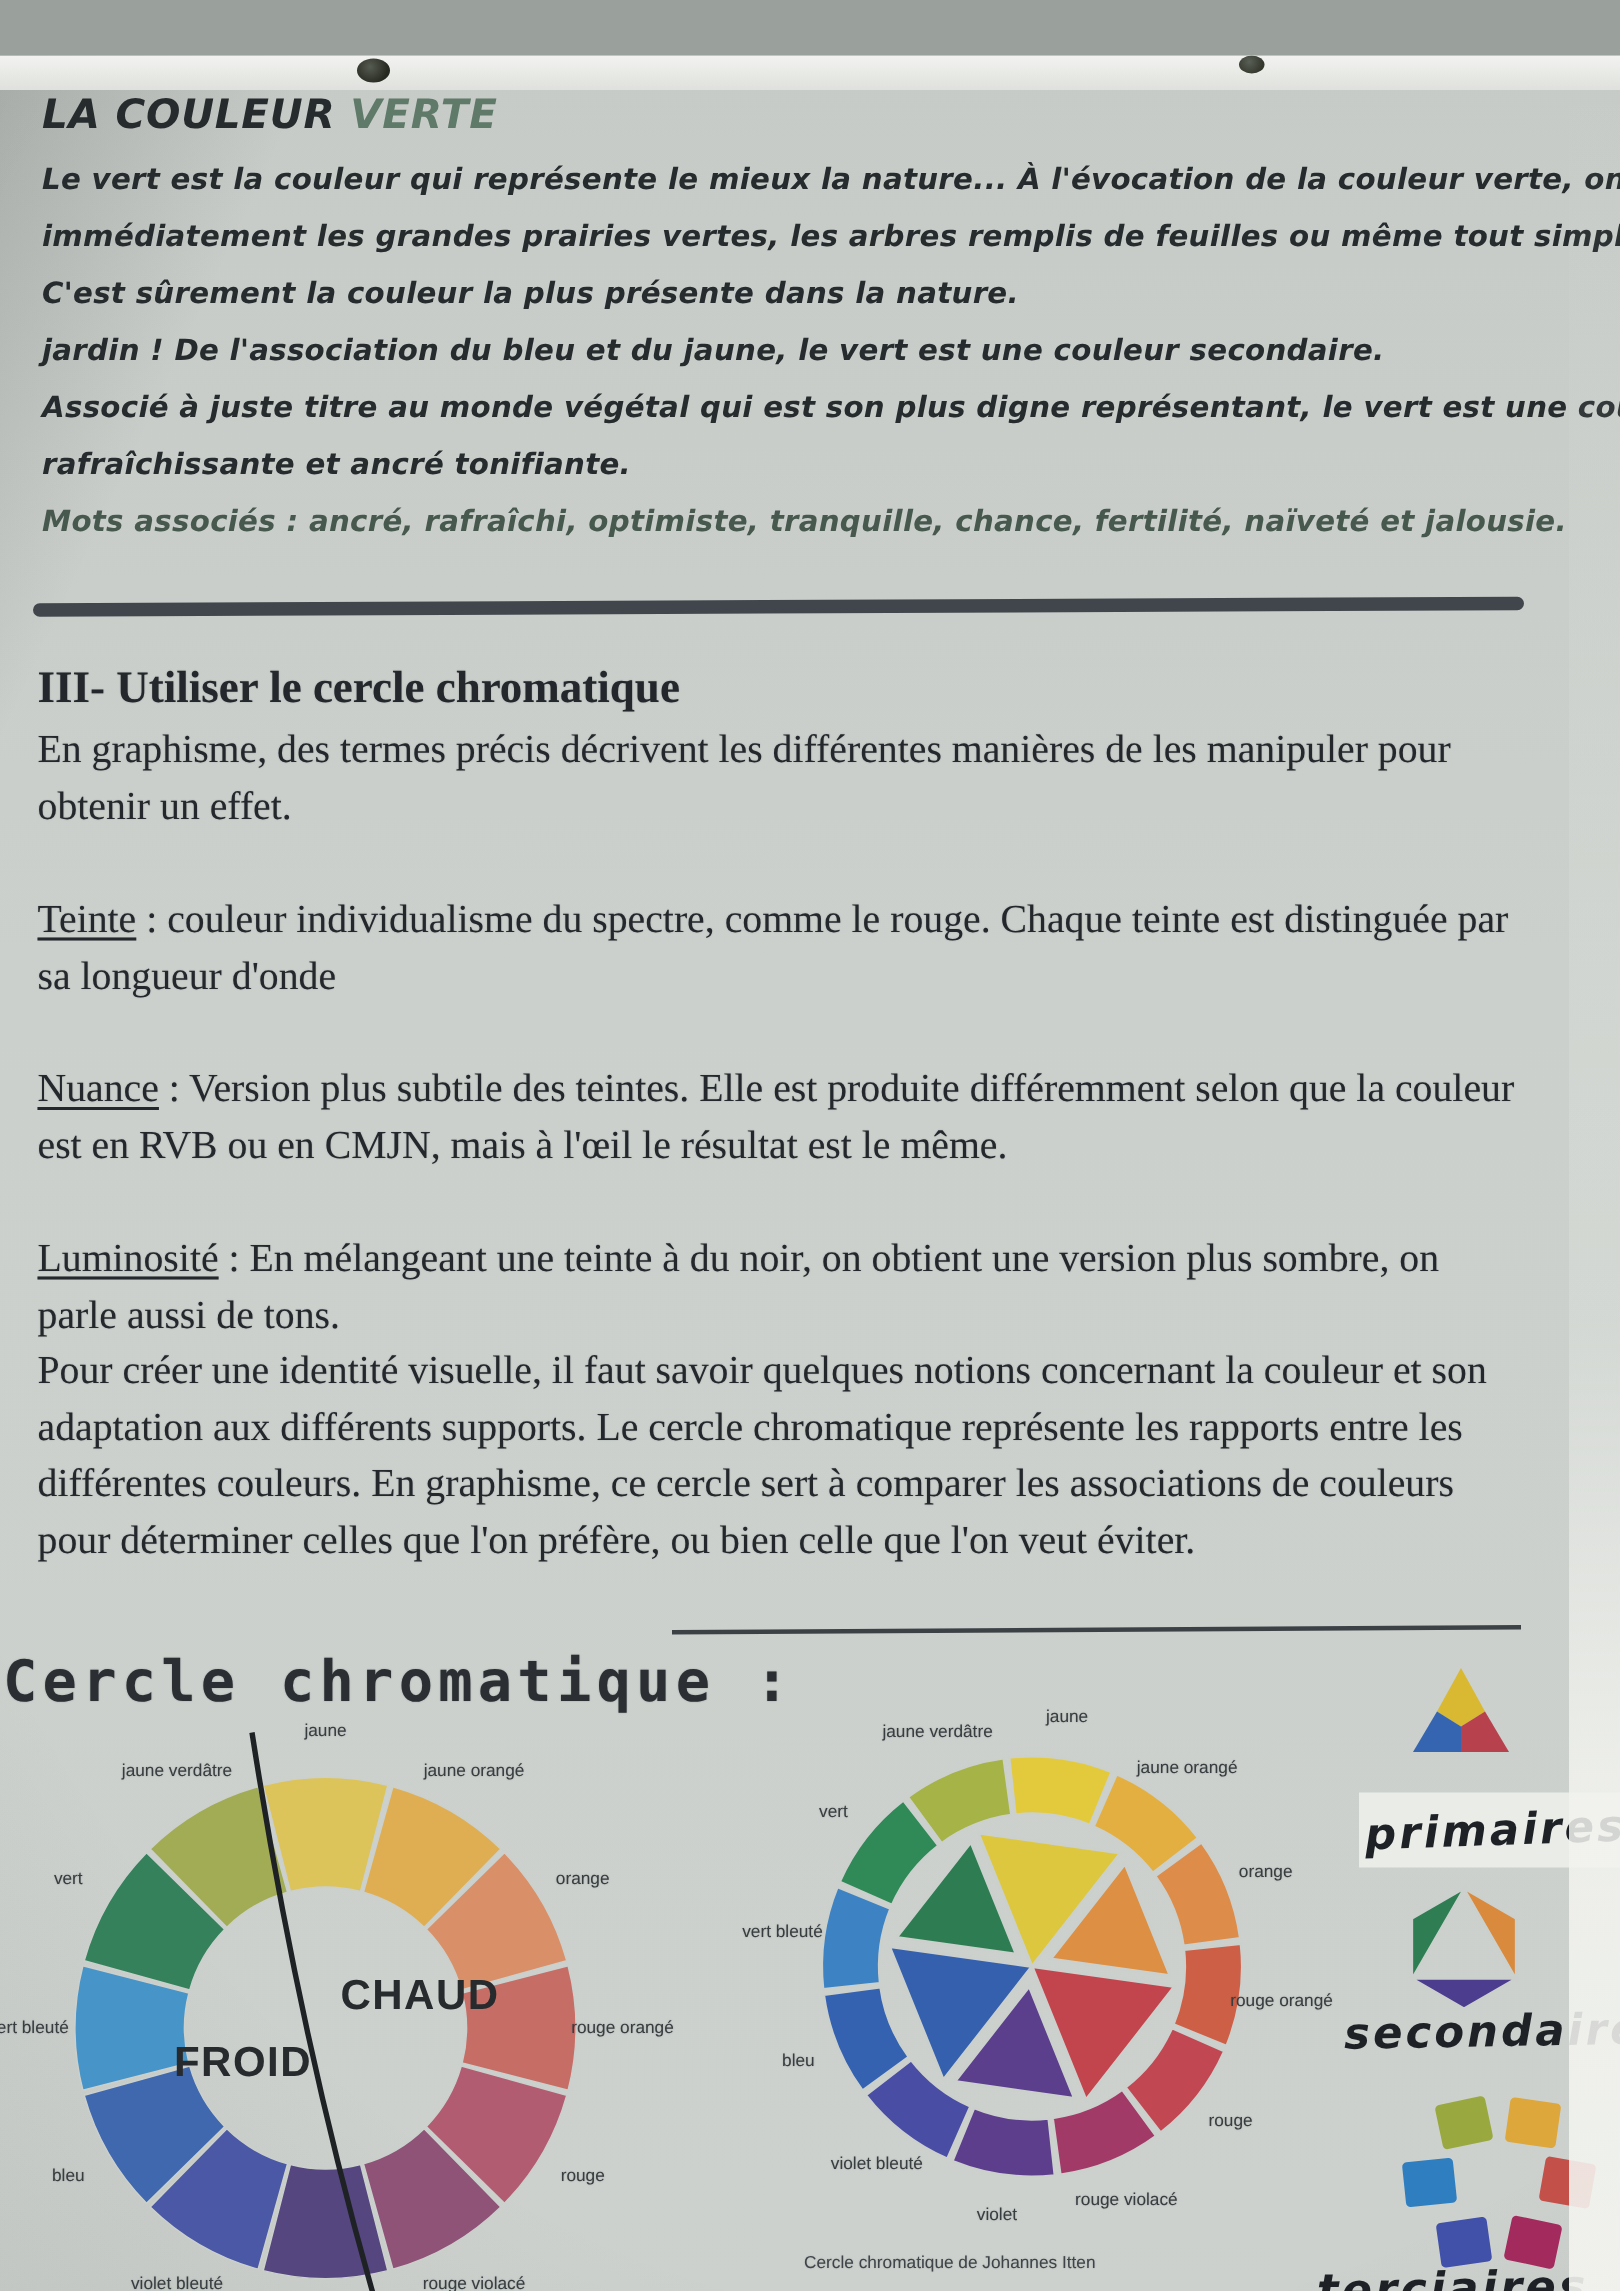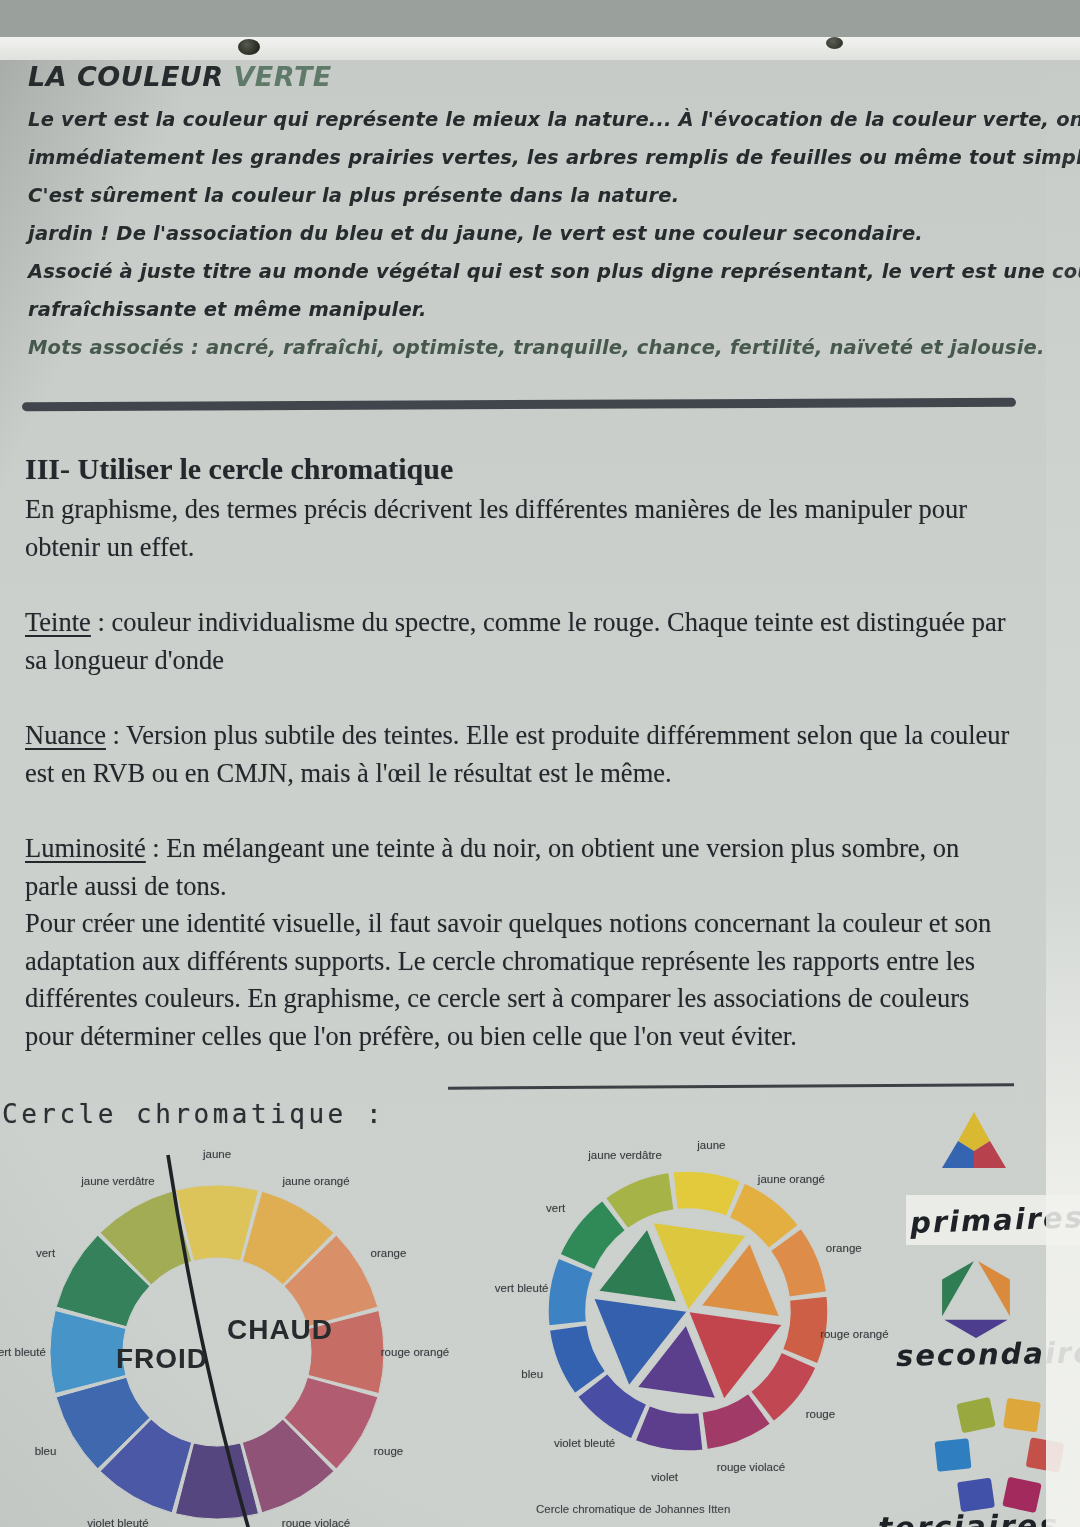--- a/index.html
+++ b/index.html
@@ -18,30 +18,30 @@
 
   
   .hand{font-family:"DejaVu Sans",sans-serif;font-style:italic;font-weight:600;color:#262b2d;}
   .hand-title{position:absolute;left:28px;top:24px;font-size:27px;letter-spacing:.5px;}
   .hand-lines{position:absolute;left:28px;top:64px;width:1010px;}
   .hand-lines .hl{height:38px;line-height:38px;font-size:19.5px;letter-spacing:.2px;white-space:nowrap;}
 
   .divider{position:absolute;left:22px;top:363px;width:994px;height:9px;background:#41464c;border-radius:5px;transform:rotate(-.25deg);}
 
   
-  .serif{position:absolute;left:25px;top:412px;width:992px;font-family:"Liberation Serif",serif;
+  .serif{position:absolute;left:25px;top:402px;width:992px;font-family:"Liberation Serif",serif;
     font-size:26.5px;line-height:37.5px;color:#24282c;text-shadow:0 0 1px rgba(36,40,44,.28);}
   .serif h3{margin:0 0 2px 0;font-size:30px;line-height:40px;}
   .serif p{margin:0;}
   .term{margin-top:38px !important;}
   .term-label{text-decoration:underline;text-decoration-thickness:2px;text-underline-offset:4px;}
   .closing-rule{position:absolute;left:448px;top:1048px;width:566px;height:2.5px;background:#3c4146;transform:rotate(-.35deg);}
 
-  .mono-heading{position:absolute;left:2px;top:1062px;font-family:"DejaVu Sans Mono",monospace;font-weight:normal;
-    font-size:26px;letter-spacing:3.5px;color:#2b2f33;text-shadow:0 0 1px rgba(43,47,51,.4);}
+  .mono-heading{position:absolute;left:2px;top:1062px;font-family:"DejaVu Sans Mono",monospace;font-weight:bold;
+    font-size:38px;letter-spacing:3.5px;color:#2b2f33;text-shadow:0 0 1px rgba(43,47,51,.4);}
 
   .wheel{position:absolute;}
   .wheel-label{position:absolute;transform:translate(-50%,-50%);font-size:11.5px;color:#383d40;white-space:nowrap;
     text-shadow:0 0 1px rgba(56,61,64,.35);}
   .zone{position:absolute;transform:translate(-50%,-50%);font-weight:bold;font-size:28px;letter-spacing:1px;color:#282b2e;}
   .caption{position:absolute;left:536px;top:1466px;font-size:11.5px;color:#3f4449;text-shadow:0 0 1px rgba(63,68,73,.3);}
 
   .legend-label{position:absolute;font-family:"DejaVu Sans",sans-serif;font-style:italic;font-weight:600;color:#1e2226;letter-spacing:2px;}
   .lbl-prim{left:910px;top:1166px;font-size:29px;transform:rotate(-2deg);}
   .lbl-sec{left:896px;top:1300px;font-size:29px;transform:rotate(-1deg);}
@@ -60,21 +60,21 @@
 
   <div class="hand hand-title">
     <span>LA COULEUR </span><span id="title-accent" style="color: rgb(95, 122, 104);">VERTE</span>
   </div>
   <div class="hand hand-lines" id="hand-lines">
       <div class="hl">Le vert est la couleur qui représente le mieux la nature... À l'évocation de la couleur verte, on imagine</div>
       <div class="hl">immédiatement les grandes prairies vertes, les arbres remplis de feuilles ou même tout simplement la pelouse du</div>
       <div class="hl">C'est sûrement la couleur la plus présente dans la nature.</div>
       <div class="hl">jardin ! De l'association du bleu et du jaune, le vert est une couleur secondaire.</div>
       <div class="hl">Associé à juste titre au monde végétal qui est son plus digne représentant, le vert est une couleur apaisante,</div>
-      <div class="hl">rafraîchissante et même manipuler.</div>
+      <div class="hl">rafraîchissante et ancré tonifiante.</div>
       <div class="hl" style="color: rgb(71, 89, 78); text-align: center;">Mots associés : ancré, rafraîchi, optimiste, tranquille, chance, fertilité, naïveté et jalousie.</div>
     </div>
 
   <div class="divider"></div>
 
   <div class="serif">
     <h3>III- Utiliser le cercle chromatique</h3>
     <p>En graphisme, des termes précis décrivent les différentes manières de les manipuler pour obtenir un effet.</p>
     <span id="terms"><p class="term"><span class="term-label">Teinte</span><span> : couleur individualisme du spectre, comme le rouge. Chaque teinte est distinguée par sa longueur d'onde</span></p><p class="term"><span class="term-label">Nuance</span><span> : Version plus subtile des teintes. Elle est produite différemment selon que la couleur est en RVB ou en CMJN, mais à l'œil le résultat est le même.</span></p><p class="term"><span class="term-label">Luminosité</span><span> : En mélangeant une teinte à du noir, on obtient une version plus sombre, on parle aussi de tons.</span></p></span>
     <p>Pour créer une identité visuelle, il faut savoir quelques notions concernant la couleur et son adaptation aux différents supports. Le cercle chromatique représente les rapports entre les différentes couleurs. En graphisme, ce cercle sert à comparer les associations de couleurs pour déterminer celles que l'on préfère, ou bien celle que l'on veut éviter.</p>
@@ -107,21 +107,21 @@
         <div class="wheel-label" style="left: 388.473px; top: 302px;">rouge</div>
         <div class="wheel-label" style="left: 316px; top: 374.473px;">rouge violacé</div>
         <div class="wheel-label" style="left: 217px; top: 386px;">violet</div>
         <div class="wheel-label" style="left: 118px; top: 374.473px;">violet bleuté</div>
         <div class="wheel-label" style="left: 45.527px; top: 302px;">bleu</div>
         <div class="wheel-label" style="left: 19px; top: 203px;">vert bleuté</div>
         <div class="wheel-label" style="left: 45.527px; top: 104px;">vert</div>
         <div class="wheel-label" style="left: 118px; top: 31.527px;">jaune verdâtre</div>
       </div>
     <div class="zone" style="left:280px;top:181px;">CHAUD</div>
-    <div class="zone" style="left:162px;top:210px;">FROID</div>
+    <div class="zone" style="left:162px;top:226px;">FROID</div>
   </div>
 
   <div class="wheel" id="wheel2" style="left:540px;top:1104px;width:330px;height:345px;">
     <svg id="wheel2-svg" width="330" height="345" style="overflow:visible">
         <path d="M132.88009020115678,30.81886504387583 A140,140 0 0 1 200.8977101545854,40.378118126600725 L186.53976025548366,75.56120034938054 A102,102 0 0 0 136.98406571798566,68.59660167482383 Z" fill="#e3ca3d" stroke="#cbd0cc" stroke-width="1.5"></path>
         <path d="M204.4963414893346,41.905646501024535 A140,140 0 0 1 258.62170173259665,84.1930124885833 L228.5958112623204,107.48348052739641 A102,102 0 0 0 189.16162022794379,76.67411387931787 Z" fill="#e4af41" stroke="#cbd0cc" stroke-width="1.5"></path>
         <path d="M260.97444370013227,87.31520653321044 A140,140 0 0 1 286.70469766600206,150.99981985919737 L249.05627972808725,156.15701161170097 A102,102 0 0 0 230.3099518386678,109.75822190276762 Z" fill="#dd8c49" stroke="#cbd0cc" stroke-width="1.5"></path>
         <path d="M287.1811349561242,154.8800902011568 A140,140 0 0 1 277.6218818733993,222.8977101545854 L242.43879965061944,208.53976025548366 A102,102 0 0 0 249.40339832517617,158.98406571798566 Z" fill="#cd5f46" stroke="#cbd0cc" stroke-width="1.5"></path>
         <path d="M276.09435349897547,226.4963414893346 A140,140 0 0 1 233.8069875114167,280.62170173259665 L210.5165194726036,250.5958112623204 A102,102 0 0 0 241.32588612068213,211.16162022794379 Z" fill="#c14853" stroke="#cbd0cc" stroke-width="1.5"></path>
         <path d="M230.68479346678956,282.97444370013227 A140,140 0 0 1 167.00018014080263,308.70469766600206 L161.84298838829906,271.05627972808725 A102,102 0 0 0 208.24177809723238,252.3099518386678 Z" fill="#a23a68" stroke="#cbd0cc" stroke-width="1.5"></path>

